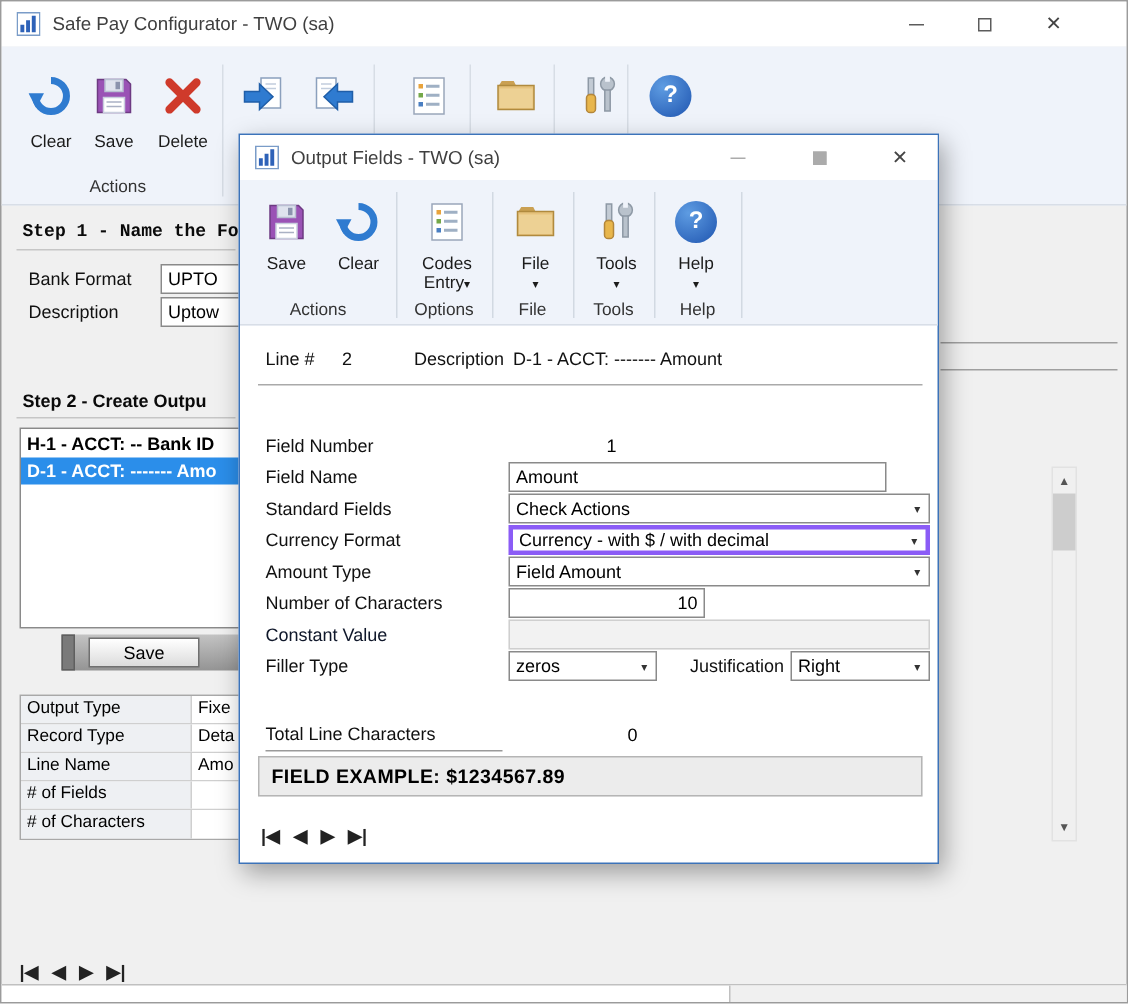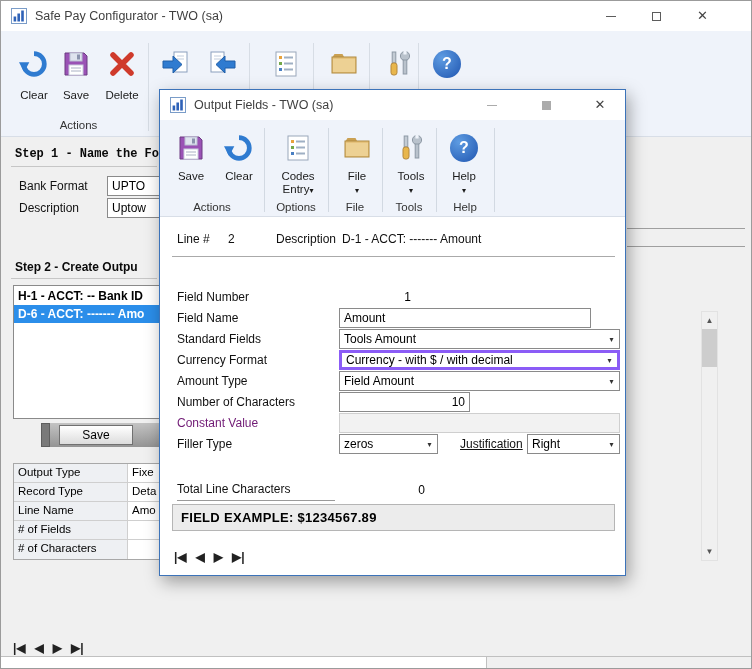--- a/index.html
+++ b/index.html
@@ -30,21 +30,21 @@
   .tgroup { position:absolute; top:88px; text-align:center; font-size:11.5px; color:#333; }
 
   
   .flabel { position:absolute; font-size:12px; color:#111; white-space:nowrap; }
   .h-step { position:absolute; font-weight:bold; font-size:12px; color:#0a0a0a; white-space:nowrap; }
   .rule { position:absolute; height:1px; background:#c6c6c6; }
   .input { position:absolute; background:#fff; border:1px solid #8a8a8a; height:20px;
            line-height:18px; padding:0 4px; font-size:12px; white-space:nowrap; overflow:hidden; }
   .numbox { text-align:right; }
   .disbox { background:#f2f2f2; border:1px solid #cfcfcf; }
-  .dis { color:#701a75; }
+  .dis { color:#0f172a; }
   .valtext { position:absolute; font-size:12px; text-align:right; }
 
   .combo { position:absolute; height:20px; background:#fff; border:1px solid #8a8a8a;
            display:flex; align-items:center; }
   .combo .ct { flex:1; padding:0 4px; font-size:12px; white-space:nowrap; overflow:hidden; }
   .combo .ca { width:15px; text-align:center; font-size:8px; color:#333; }
   .combo.focus { border:3px solid #8b5cf6; }
 
   
   .listbox { position:absolute; left:12px; top:284px; width:290px; height:134px;
@@ -221,21 +221,21 @@
   <div class="flabel" style="left:18px;top:178px;">Bank Format</div>
   <div class="input" style="left:106px;top:175px;width:195px;">UPTO</div>
   <div class="flabel" style="left:18px;top:200px;">Description</div>
   <div class="input" style="left:106px;top:197px;width:195px;">Uptow</div>
 
   <div class="h-step" style="left:14px;top:259px;">Step 2 - Create Outpu</div>
   <div class="rule" style="left:10px;top:277px;width:146px;"></div>
 
   <div class="listbox">
     <div class="litem">H-1 - ACCT:  -- Bank ID</div>
-    <div class="litem sel">D-6 - ACCT: ------- Amo</div>
+    <div class="litem sel">D-1 - ACCT: ------- Amo</div>
   </div>
 
   <div style="position:absolute;left:40px;top:422px;width:9px;height:24px;background:#7a7a7a;border:1px solid #5f5f5f;"></div>
   <div style="position:absolute;left:49px;top:422px;width:253px;height:24px;background:linear-gradient(#c3c3c3,#949494);"></div>
   <div style="position:absolute;left:58px;top:424px;width:74px;height:20px;background:linear-gradient(#ffffff,#dcdcdc);border:1px solid #707070;text-align:center;line-height:18px;font-size:12px;">Save</div>
 
   <div class="gridtbl">
     <div class="grow">
       <div class="gl">Output Type</div>
       <div class="gv">Fixe</div>
@@ -393,21 +393,21 @@
     <div class="rule" style="left:12px;top:166px;width:443px;background:#aaa;"></div>
 
     <div class="flabel" style="left:17px;top:200px;">Field Number</div>
     <div class="valtext" style="left:179px;top:200px;width:72px;">1</div>
 
     <div class="flabel" style="left:17px;top:221px;">Field Name</div>
     <div class="input" style="left:179px;top:218px;width:252px;">Amount</div>
 
     <div class="flabel" style="left:17px;top:242px;">Standard Fields</div>
     <div class="combo" style="left:179px;top:239px;width:281px;">
-      <span class="ct">Tools Amount</span>
+      <span class="ct">Check Actions</span>
       <span class="ca">▾</span>
     </div>
 
     <div class="flabel" style="left:17px;top:263px;">Currency Format</div>
     <div class="combo focus" style="left:179px;top:260px;width:281px;">
       <span class="ct">Currency - with $ / with decimal</span>
       <span class="ca">▾</span>
     </div>
 
     <div class="flabel" style="left:17px;top:284px;">Amount Type</div>
@@ -420,21 +420,21 @@
     <div class="input numbox" style="left:179px;top:302px;width:131px;">10</div>
 
     <div class="flabel dis" style="left:17px;top:326px;">Constant Value</div>
     <div class="input disbox" style="left:179px;top:323px;width:281px;"></div>
 
     <div class="flabel" style="left:17px;top:347px;">Filler Type</div>
     <div class="combo" style="left:179px;top:344px;width:99px;">
       <span class="ct">zeros</span>
       <span class="ca">▾</span>
     </div>
-    <div class="flabel" style="left:300px;top:347px;text-decoration:underline;">Justification</div>
+    <div class="flabel" style="left:300px;top:347px;">Justification</div>
     <div class="combo" style="left:367px;top:344px;width:93px;">
       <span class="ct">Right</span>
       <span class="ca">▾</span>
     </div>
 
     <div class="flabel totallbl" style="left:17px;top:392px;">Total Line Characters</div>
     <div class="valtext" style="left:179px;top:393px;width:86px;">0</div>
 
     <div class="examplebox">FIELD EXAMPLE:  $1234567.89</div>
 

